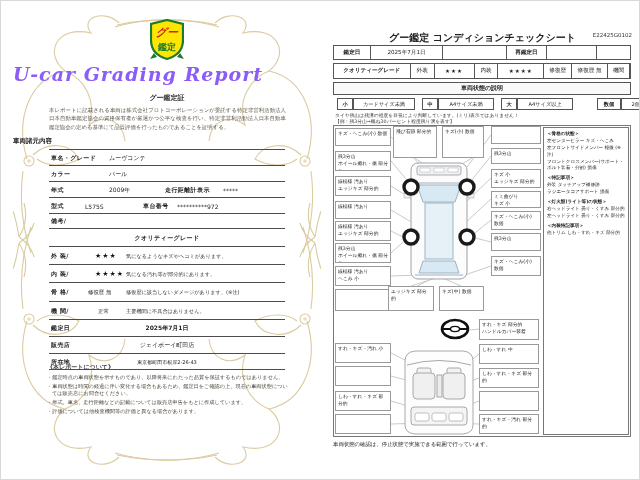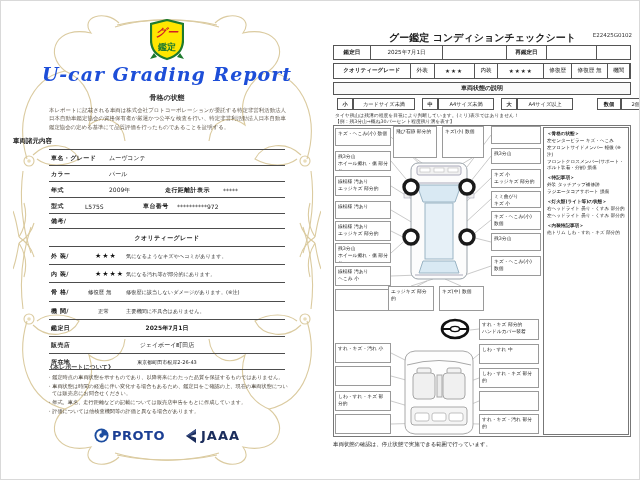--- a/index.html
+++ b/index.html
@@ -3,23 +3,23 @@
 <meta charset="utf-8">
 <style>
   html,body{margin:0;padding:0;background:#fff;}
   .canvas{position:relative;width:640px;height:480px;background:#ffffff;overflow:hidden;
           font-family:"DejaVu Sans",sans-serif;border:1px solid #d9d9d9;box-sizing:border-box;color:#222;}
   
   .page-left{position:absolute;left:12px;top:8px;width:308px;height:462px;}
   .flourish{position:absolute;left:0;top:0;z-index:0;}
   .pl-content{position:absolute;inset:0;z-index:1;}
   .badge{position:absolute;left:137px;top:10px;width:34px;height:42px;}
-  .gr-title{position:absolute;left:0;top:54px;width:100%;text-align:center;
+  .gr-title{position:absolute;left:0;top:54px;width:100%;text-align:left;
             font-family:"DejaVu Serif",serif;font-style:italic;font-weight:bold;
-            font-size:19px;color:#1d4ed8;letter-spacing:1px;}
+            font-size:19px;color:#8b5cf6;letter-spacing:1px;}
   .gr-sub{position:absolute;left:0;top:84px;width:100%;text-align:center;font-size:7px;font-weight:bold;color:#333;}
   .intro{position:absolute;left:36px;top:97px;width:237px;font-size:5.4px;line-height:1.55;color:#5f564a;text-align:justify;}
   .spec-title{position:absolute;left:0;top:128px;width:100%;font-size:6.5px;font-weight:bold;color:#222;}
   .spec-table{position:absolute;left:36px;top:140px;width:236px;border-top:1.5px solid #4d4d4d;}
   .srow{position:relative;border-bottom:1px solid #4d4d4d;font-size:6px;color:#222;}
   .srow span{position:absolute;top:50%;transform:translateY(-50%);white-space:nowrap;}
   .lab{font-weight:bold;letter-spacing:.4px;}
   .h15{height:15px}.h14{height:14px}.h17{height:17px}.h18{height:18px}.h16{height:16px}
   .ctr{width:100%;text-align:center;left:0;}
   .stars{font-size:7px;letter-spacing:1px;color:#111;font-weight:bold;}
@@ -83,21 +83,21 @@
 
     <div class="pl-content">
       <svg class="badge" viewBox="0 0 34 42">
         <path d="M4,34 L0,40 L7,38 Z" fill="#1e7a2e"></path>
         <path d="M30,34 L34,40 L27,38 Z" fill="#1e7a2e"></path>
         <path d="M17,1 L33,5 V21 C33,31.5 26,37.5 17,40 C8,37.5 1,31.5 1,21 V5 Z" fill="#ffe600" stroke="#1e7a2e" stroke-width="2.2"></path>
         <text x="17" y="17" text-anchor="middle" font-size="11" font-weight="bold" font-style="italic" fill="#d01f26">グー</text>
         <text x="17" y="31" text-anchor="middle" font-size="9" font-weight="bold" fill="#1e7a2e">鑑定</text>
       </svg>
       <div class="gr-title">U-car Grading Report</div>
-      <div class="gr-sub">骨格の状態</div>
+      <div class="gr-sub">グー鑑定証</div>
       <div class="intro">本レポートに記載される車両は株式会社プロトコーポレーションが委託する特定非営利活動法人日本自動車鑑定協会の資格保有者が厳選かつ公平な検査を行い、特定非営利活動法人日本自動車鑑定協会の定める基準にて品質評価を行ったものであることを証明する。</div>
       <div class="spec-title">車両諸元内容</div>
 
       <div class="spec-table">
         <div class="srow h15">
           <span class="lab" style="left:2px">車名・グレード</span>
           <span style="left:60px">ムーヴコンテ</span>
         </div>
         <div class="srow h15">
           <span class="lab" style="left:2px">カラー</span>
@@ -156,37 +156,20 @@
       </div>
 
       <div class="about">
         <div class="about-title">《本レポートについて》</div>
         <p>・鑑定時点の車両状態を示すものであり、以降将来にわたった品質を保証するものではありません。</p>
         <p>・車両状態は時間の経過に伴い変化する場合もあるため、鑑定日をご確認の上、現在の車両状態については販売店にお問合せください。</p>
         <p>・年式、車名、走行距離などの記載については販売店申告をもとに作成しています。</p>
         <p>・評価については他検査機関等の評価と異なる場合があります。</p>
       </div>
 
-      <div class="logos">
-        <div class="logo">
-          <svg width="15" height="15" viewBox="0 0 16 16">
-            <circle cx="8" cy="8" r="7.5" fill="#1c4da0"></circle>
-            <path d="M8,2.5 A5.5,5.5 0 1,0 13.5,8 L8,8 Z" fill="#ffffff"></path>
-            <circle cx="8" cy="8" r="2.3" fill="#1c4da0"></circle>
-          </svg>
-          <span class="proto-text">PROTO</span>
-        </div>
-        <div class="logo">
-          <svg width="13" height="14" viewBox="0 0 13 14">
-            <path d="M1,7 L11,0 V5.2 L5.4,7 L11,8.8 V14 Z" fill="#1b2d5c"></path>
-            <path d="M1,7 L11,0 V2.4 L3.5,7 Z" fill="#3a4f85"></path>
-          </svg>
-          <span class="jaaa-text">JAAA</span>
-        </div>
-      </div>
     </div>
   </div>
 
   <div class="page-right">
     <div class="rp-title">グー鑑定 コンディションチェックシート</div>
     <div class="rp-doc">E22425G0102</div>
 
     <div class="rrow row-date">
       <div class="rcell" style="width:36px;font-weight:bold">鑑定日</div>
       <div class="rcell" style="width:72px">2025年7月1日</div>

